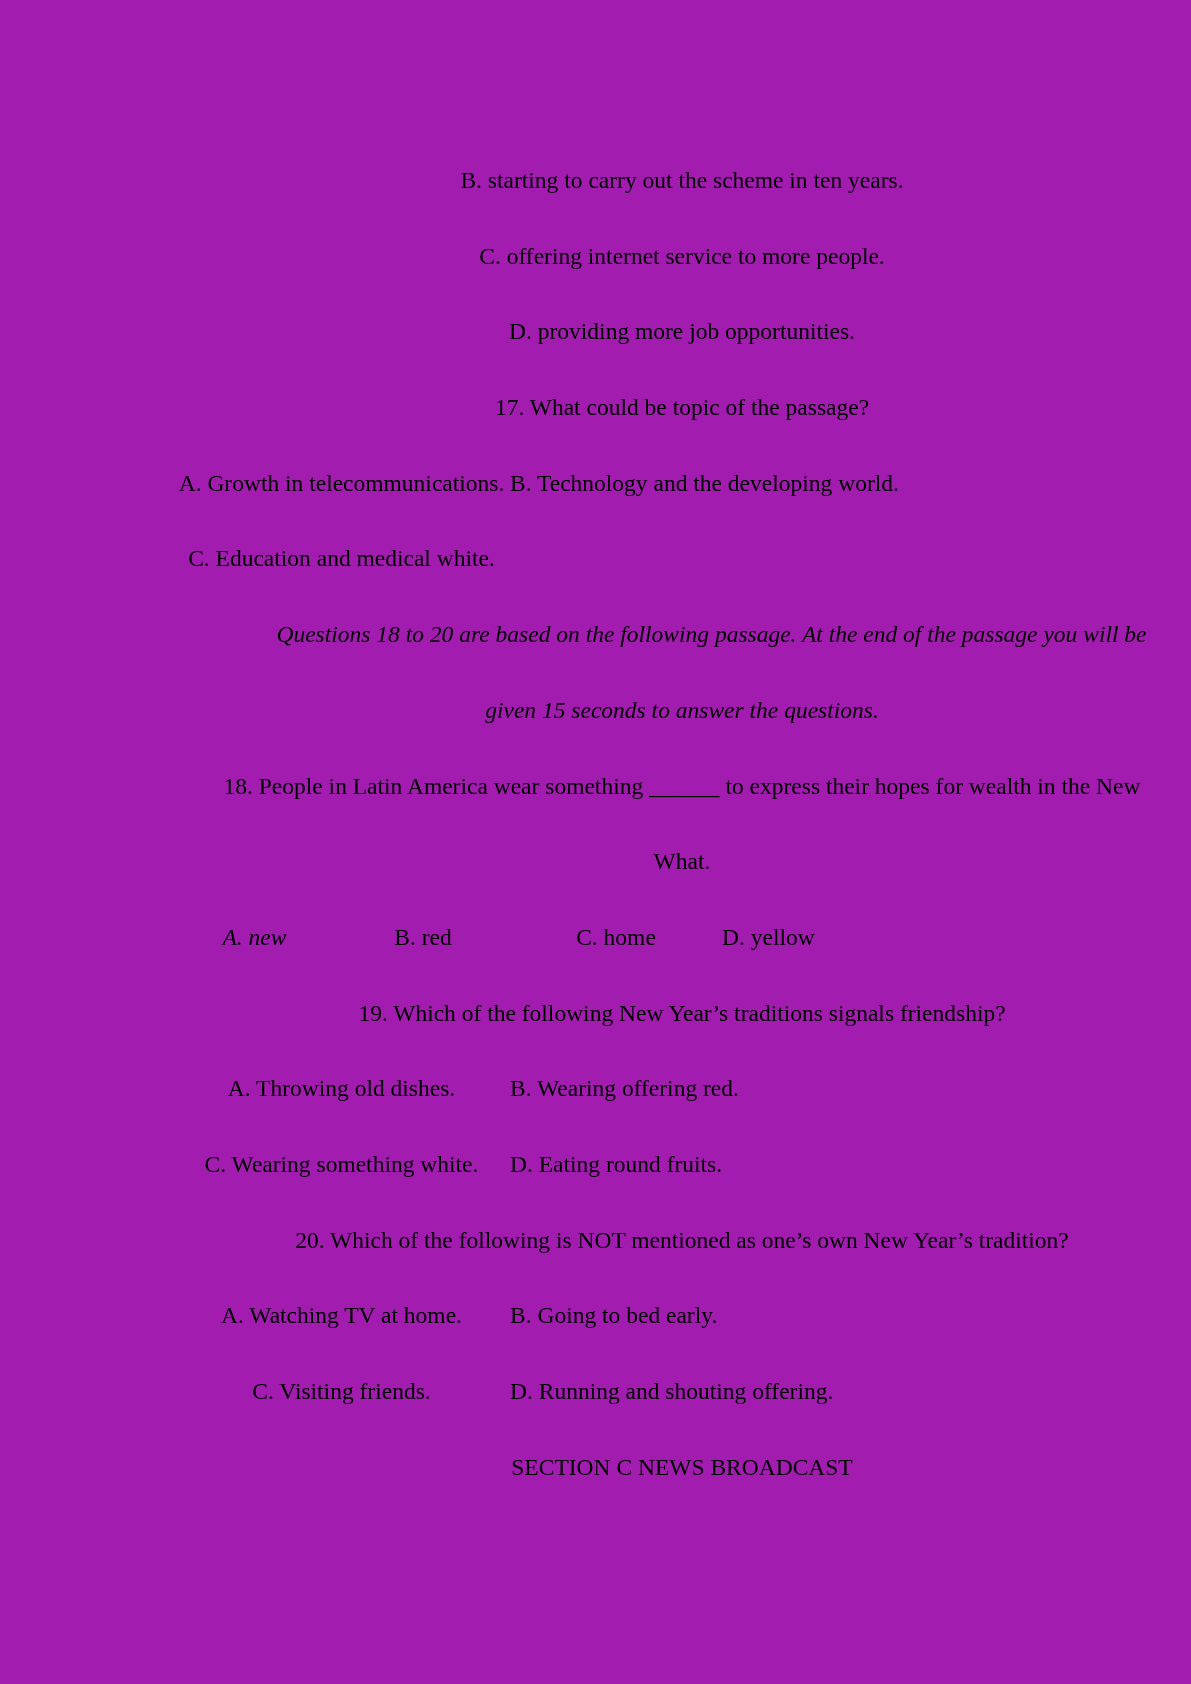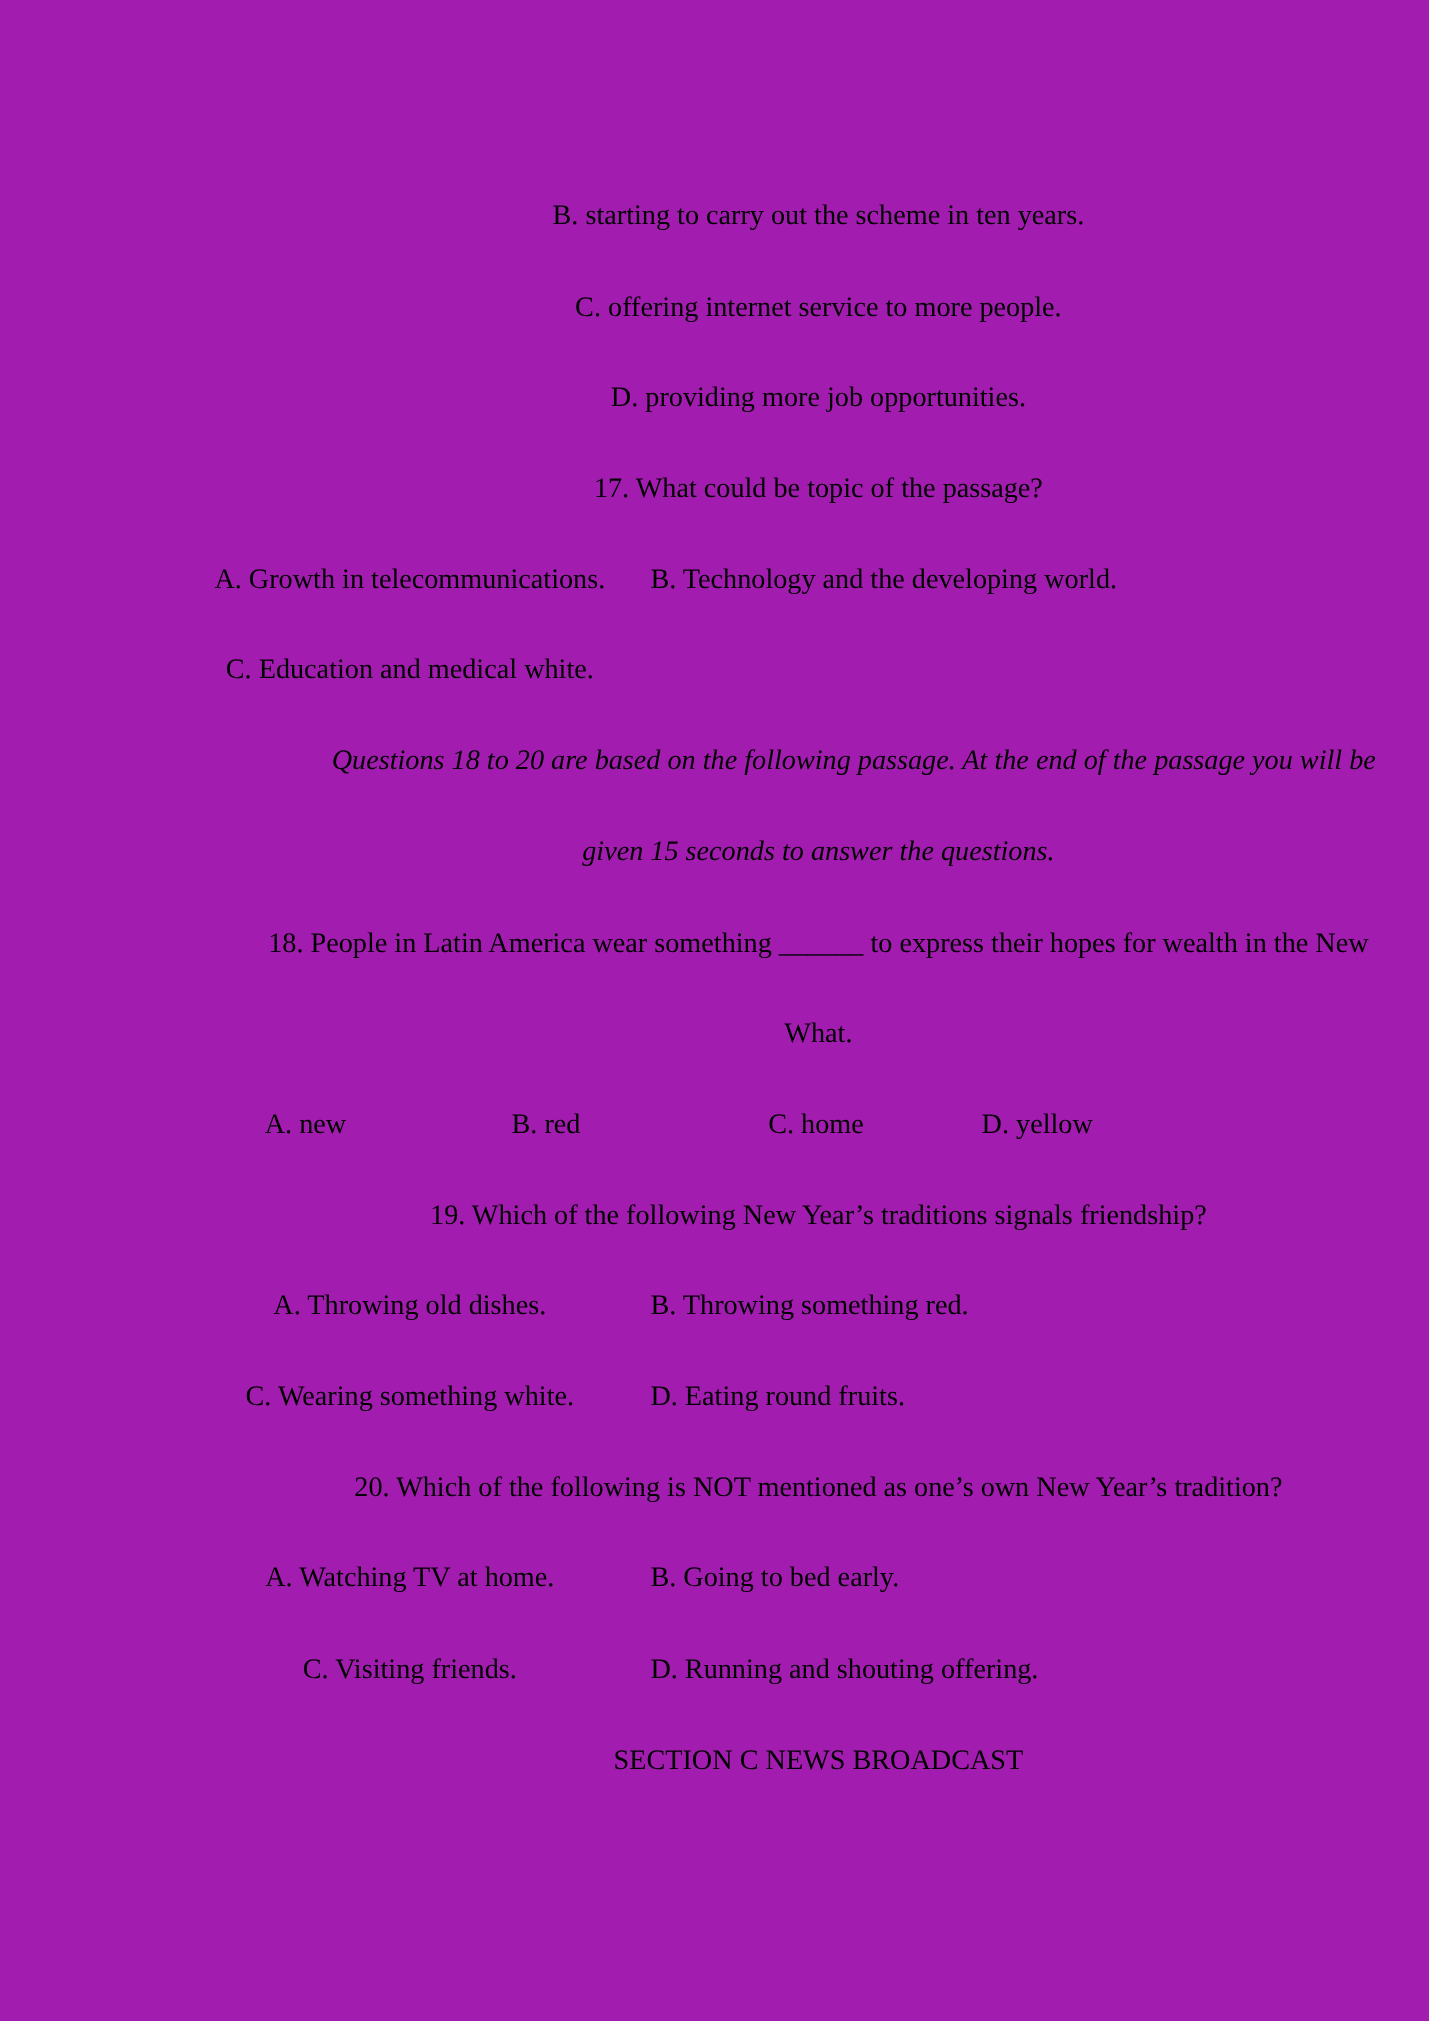--- a/index.html
+++ b/index.html
@@ -14,23 +14,23 @@
     overflow: hidden;
     text-align: center;
   }
   .doc { padding-top: 143px; }
   .line {
     height: 75.7px;
     line-height: 75.7px;
     padding-left: 173px;
     white-space: nowrap;
   }
-  .line.cols { display: flex; gap: 32px; }
+  .line.cols { display: flex; }
   .c-half  { flex: 0 0 337px; }   
-  .c-q1 { flex: 0 0 163px; }      
+  .c-q1 { flex: 0 0 163px; font-style: italic; }      
   .c-q2 { flex: 0 0 174px; }      
   .c-q3 { flex: 0 0 212px; }      
   .c-last { flex: 0 1 auto; }
   .italic { font-style: italic; }
   .indent { padding-left: 232px; } 
 </style>
 </head>
 <body>
 
 <div class="page">
@@ -65,21 +65,21 @@
       <span class="c-q1">A. new</span>
       <span class="c-q2">B. red</span>
       <span class="c-q3">C. home</span>
       <span class="c-last">D. yellow</span>
     </div>
 
     <div class="line">19. Which of the following New Year’s traditions signals friendship?</div>
 
     <div class="line cols">
       <span class="c-half">A. Throwing old dishes.</span>
-      <span class="c-last">B. Throwing something red.</span>
+      <span class="c-last">B. Wearing offering red.</span>
     </div>
 
     <div class="line cols">
       <span class="c-half">C. Wearing something white.</span>
       <span class="c-last">D. Eating round fruits.</span>
     </div>
 
     <div class="line">20. Which of the following is NOT mentioned as one’s own New Year’s tradition?</div>
 
     <div class="line cols">

